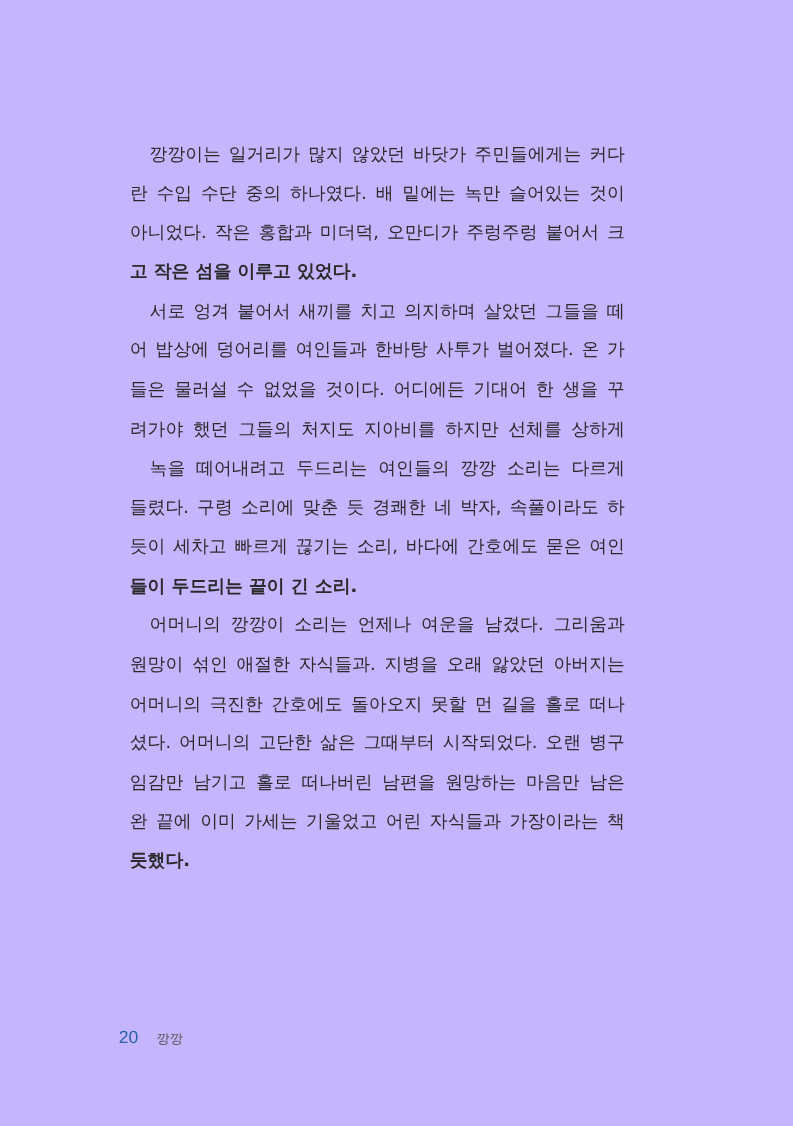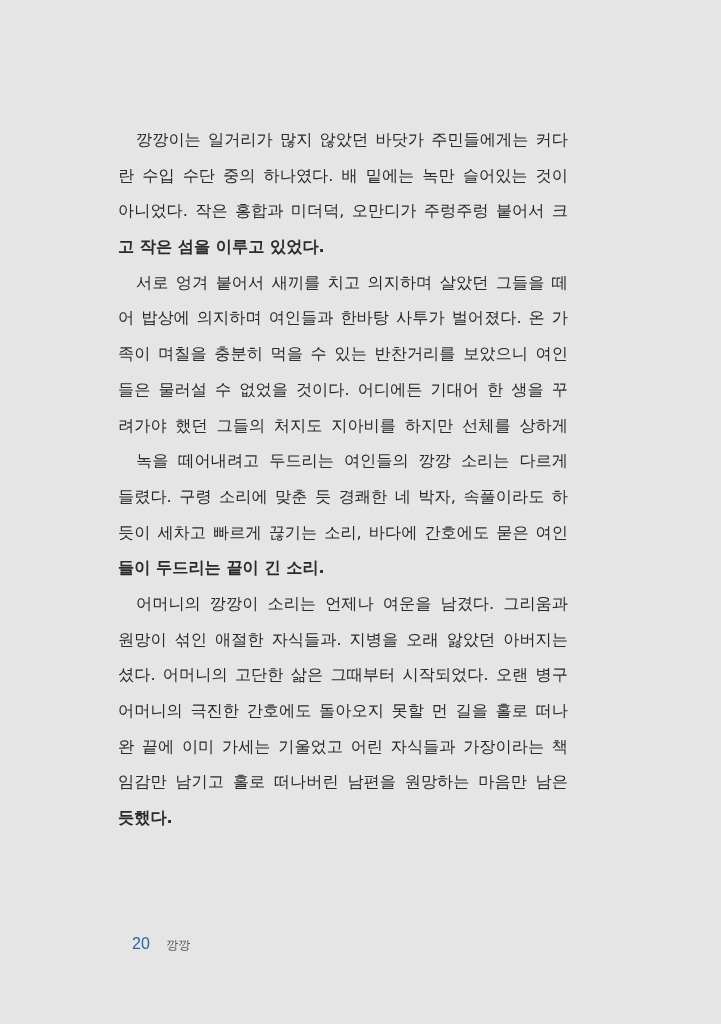--- a/index.html
+++ b/index.html
@@ -1,55 +1,54 @@
 <!DOCTYPE html>
 <html><head>
 <meta charset="utf-8">
 <style>
   html, body { margin: 0; padding: 0; background: #ffffff; }
   body { width: 721px; height: 1024px; position: relative; overflow: hidden; }
-  .page { position: absolute; left: 0; top: 0; width: 721px; height: 1024px; background: #e5e5e5; }
+  .page { position: absolute; left: 0; top: 0; width: 721px; height: 1024px; background: #c4b5fd; }
   .text-block { position: absolute; left: 118px; top: 122px; width: 450px; }
   .line {
     height: 35.7px; line-height: 35.7px;
     font-family: "DejaVu Sans", sans-serif;
     font-size: 16.2px; color: #2a2a2a;
     white-space: nowrap; text-align: justify; text-align-last: justify;
     letter-spacing: 0px;
   }
   .line.indent { padding-left: 18px; }
   .line.last { text-align-last: left; font-weight: bold; }
-  .footer { position: absolute; left: 132px; top: 935px; font-family: "Liberation Sans", sans-serif; text-align: right; }
+  .footer { position: absolute; left: 108px; top: 935px; font-family: "Liberation Sans", sans-serif; text-align: right; }
   .page-num { color: #2b62a8; font-size: 16px; margin-right: 12px; }
   .running-title { color: #555; font-size: 12px; font-family: "DejaVu Sans", sans-serif; }
 </style>
 </head>
 <body>
 
 <div class="page">
   <div class="text-block">
     <div class="line indent">깡깡이는 일거리가 많지 않았던 바닷가 주민들에게는 커다</div>
     <div class="line">란 수입 수단 중의 하나였다. 배 밑에는 녹만 슬어있는 것이</div>
     <div class="line">아니었다. 작은 홍합과 미더덕, 오만디가 주렁주렁 붙어서 크</div>
     <div class="line last">고 작은 섬을 이루고 있었다.</div>
     <div class="line indent">서로 엉겨 붙어서 새끼를 치고 의지하며 살았던 그들을 떼</div>
-    <div class="line">어 밥상에 의지하며 여인들과 한바탕 사투가 벌어졌다. 온 가</div>
-    <div class="line">족이 며칠을 충분히 먹을 수 있는 반찬거리를 보았으니 여인</div>
+    <div class="line">어 밥상에 덩어리를 여인들과 한바탕 사투가 벌어졌다. 온 가</div>
     <div class="line">들은 물러설 수 없었을 것이다. 어디에든 기대어 한 생을 꾸</div>
     <div class="line">려가야 했던 그들의 처지도 지아비를 하지만 선체를 상하게</div>
     <div class="line indent">녹을 떼어내려고 두드리는 여인들의 깡깡 소리는 다르게</div>
     <div class="line">들렸다. 구령 소리에 맞춘 듯 경쾌한 네 박자, 속풀이라도 하</div>
     <div class="line">듯이 세차고 빠르게 끊기는 소리, 바다에 간호에도 묻은 여인</div>
     <div class="line last">들이 두드리는 끝이 긴 소리.</div>
     <div class="line indent">어머니의 깡깡이 소리는 언제나 여운을 남겼다. 그리움과</div>
     <div class="line">원망이 섞인 애절한 자식들과. 지병을 오래 앓았던 아버지는</div>
+    <div class="line">어머니의 극진한 간호에도 돌아오지 못할 먼 길을 홀로 떠나</div>
     <div class="line">셨다. 어머니의 고단한 삶은 그때부터 시작되었다. 오랜 병구</div>
-    <div class="line">어머니의 극진한 간호에도 돌아오지 못할 먼 길을 홀로 떠나</div>
+    <div class="line">임감만 남기고 홀로 떠나버린 남편을 원망하는 마음만 남은</div>
     <div class="line">완 끝에 이미 가세는 기울었고 어린 자식들과 가장이라는 책</div>
-    <div class="line">임감만 남기고 홀로 떠나버린 남편을 원망하는 마음만 남은</div>
     <div class="line last">듯했다.</div>
   </div>
 
   <div class="footer">
     <span class="page-num">20</span>
     <span class="running-title">깡깡</span>
   </div>
 </div>
 
 </body></html>

